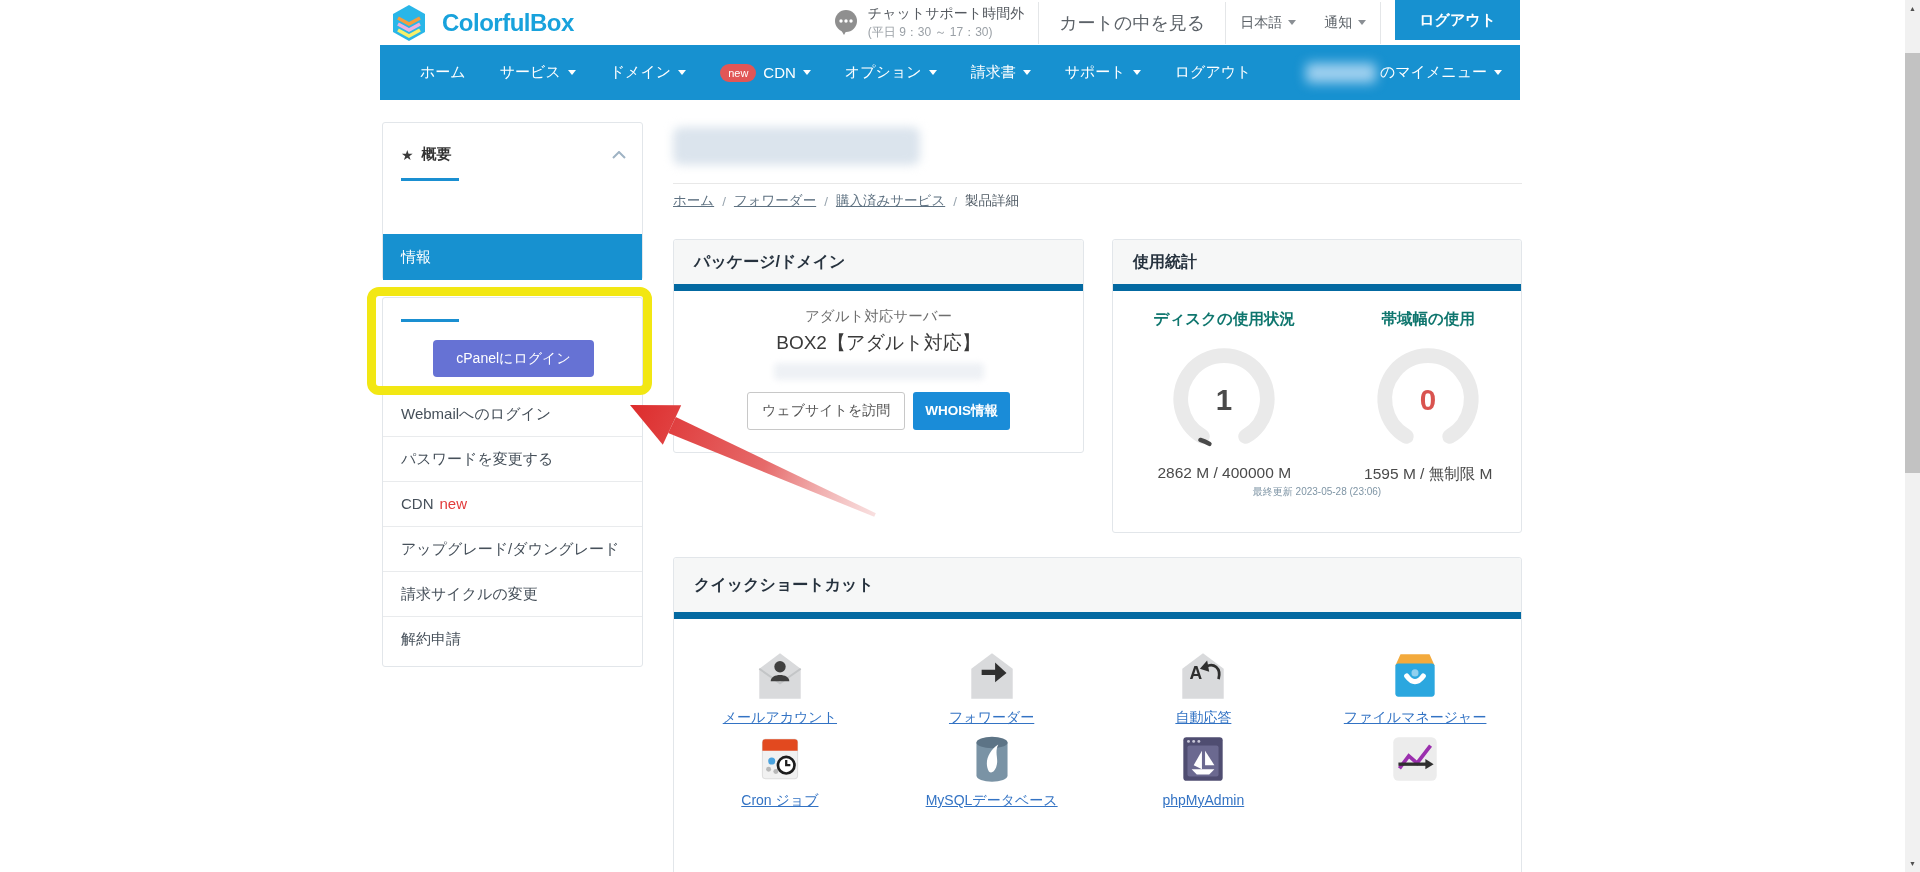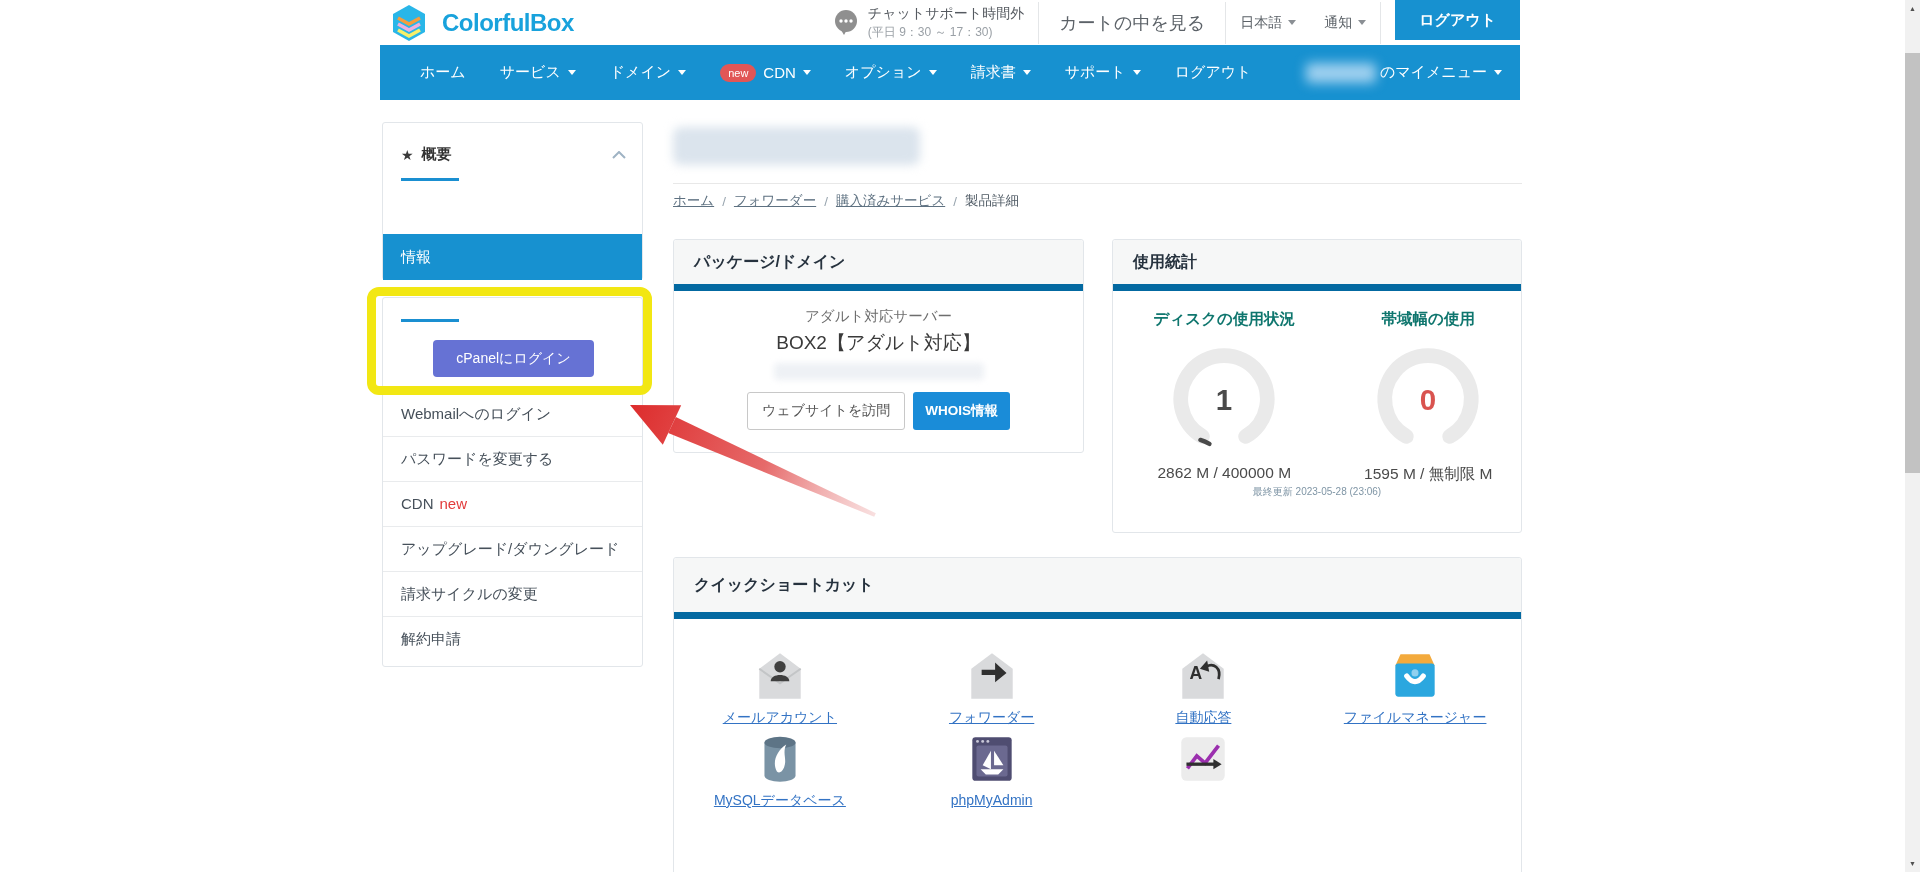--- a/index.html
+++ b/index.html
@@ -307,20 +307,32 @@
           <div class="sc-icon"><svg width="58" height="58" viewBox="0 0 56 56">
               <path d="M14 7 H42 L47 18 H9 Z" fill="#f3aa3c"></path>
               <rect x="9" y="16" width="38" height="32" rx="3" fill="#2ba7df"></rect>
               <path d="M20 28 Q28 39 36 28" stroke="#fff" stroke-width="5" fill="none" stroke-linecap="round"></path>
               <circle cx="28" cy="25" r="3.4" fill="#8fd0ef"></circle>
             </svg></div>
           <a class="sc-label">ファイルマネージャー</a>
         </div>
         <div class="sc-cell">
           <div class="sc-icon"><svg width="58" height="58" viewBox="0 0 56 56">
+              <rect x="11" y="9" width="34" height="38" rx="3" fill="#f1f1f1" stroke="#ddd"></rect>
+              <path d="M11 12 a3 3 0 0 1 3-3 h28 a3 3 0 0 1 3 3 v8 H11 Z" fill="#e2491f"></path>
+              <circle cx="20" cy="30" r="3.4" fill="#4aa3df"></circle>
+              <circle cx="17" cy="38" r="2.4" fill="#b8b8b8"></circle>
+              <circle cx="24" cy="40" r="2.4" fill="#b8b8b8"></circle>
+              <circle cx="34" cy="34" r="8" fill="#fff" stroke="#1d1d1d" stroke-width="2.6"></circle>
+              <path d="M34 29 V34 H38" fill="none" stroke="#1d1d1d" stroke-width="2.2"></path>
+            </svg></div>
+          <a class="sc-label">Cron ジョブ</a>
+        </div>
+        <div class="sc-cell">
+          <div class="sc-icon"><svg width="58" height="58" viewBox="0 0 56 56">
               <path d="M13 12 V44 a15 6 0 0 0 30 0 V12" fill="#7a93a5"></path>
               <ellipse cx="28" cy="12" rx="15" ry="5.5" fill="#5d7486"></ellipse>
               <path d="M25 40 C20 31 25 20 34 14 C30 23 35 27 32 36 C30 41 27 42 25 40 Z" fill="#fff"></path>
             </svg></div>
           <a class="sc-label">MySQLデータベース</a>
         </div>
         <div class="sc-cell">
           <div class="sc-icon"><svg width="58" height="58" viewBox="0 0 56 56">
               <rect x="9" y="7" width="38" height="42" rx="3" fill="#4f4d71"></rect>
               <circle cx="14" cy="11" r="1.4" fill="#c9c8d8"></circle>

